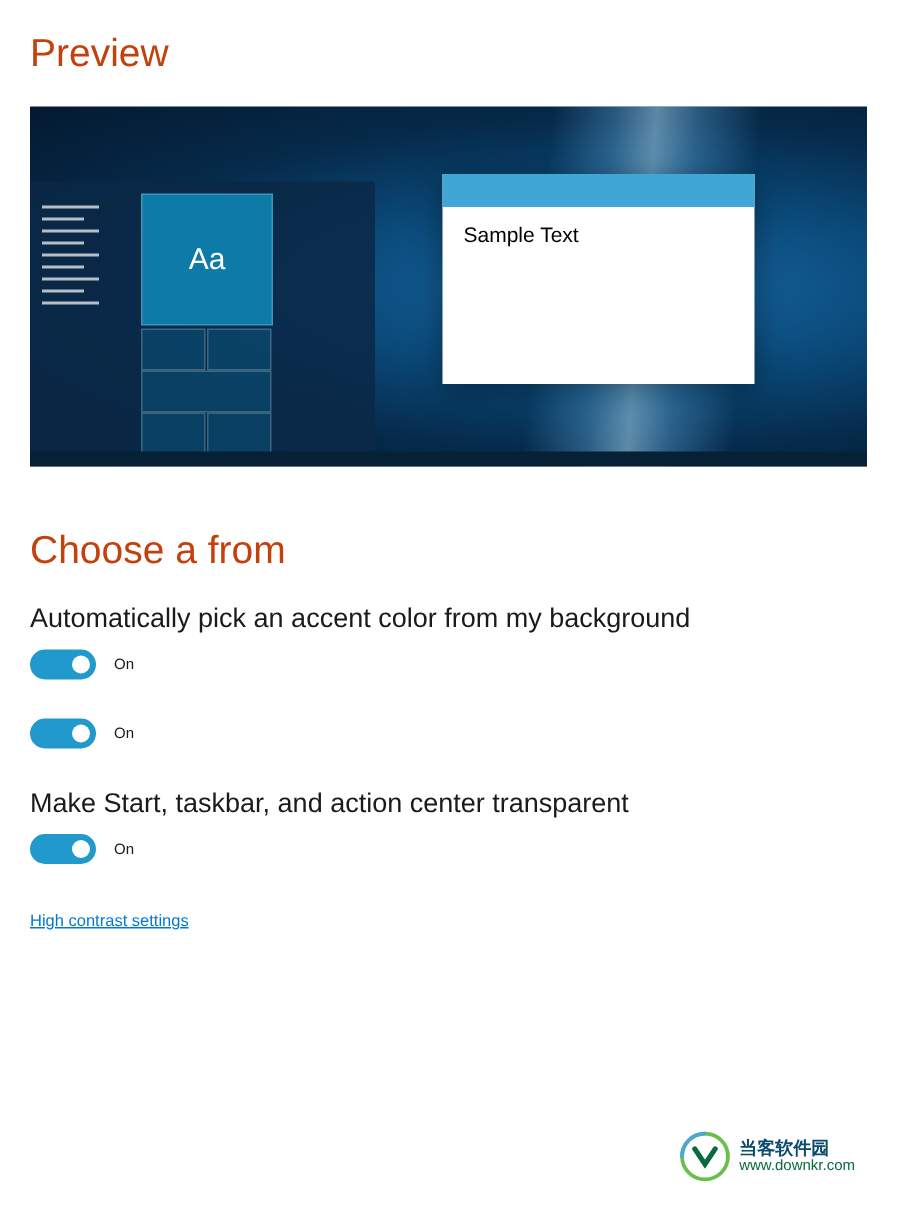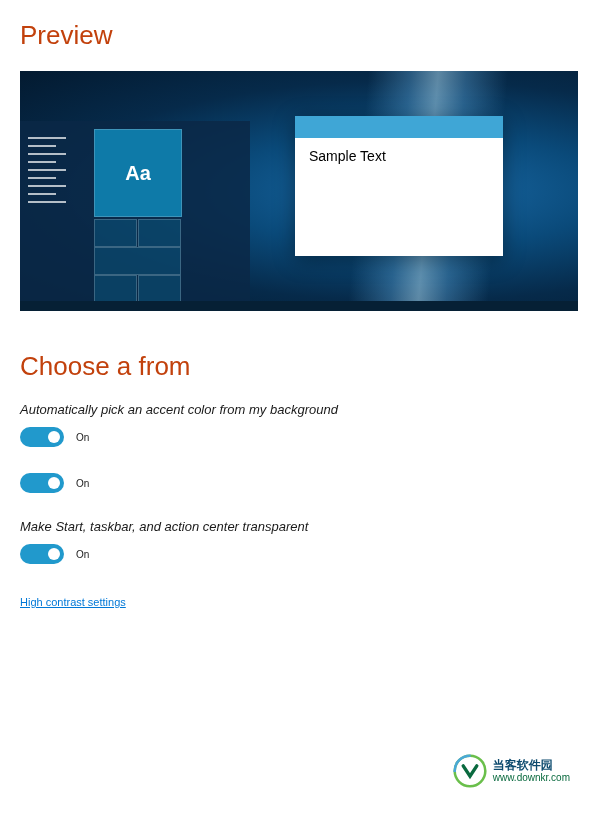--- a/index.html
+++ b/index.html
@@ -55,21 +55,20 @@
       background: rgba(255,255,255,0.7);
       margin: 6px 0;
       width: 38px;
     }
     .list-line.short {
       width: 28px;
     }
     .start-tiles {
       flex: 1;
       padding: 8px 8px 23px 4px;
-      font-weight: bold;
     }
     .tile-large {
       width: 88px;
       height: 88px;
       background: #0e7aa8;
       border: 1px solid rgba(255,255,255,0.2);
       display: flex;
       align-items: center;
       justify-content: center;
       color: white;
@@ -115,24 +114,23 @@
     }
     .window-text {
       padding: 10px 14px;
       font-size: 14px;
       color: #000000;
     }
     .setting-item {
       margin-bottom: 26px;
     }
     .setting-label {
-      font-size: 13px;
+      font-size: 18px;
       color: #1a1a1a;
       margin-bottom: 10px;
-      font-style: italic;
     }
     .toggle-row {
       display: flex;
       align-items: center;
       gap: 12px;
     }
     .toggle {
       width: 44px;
       height: 20px;
       background: #2199cc;

